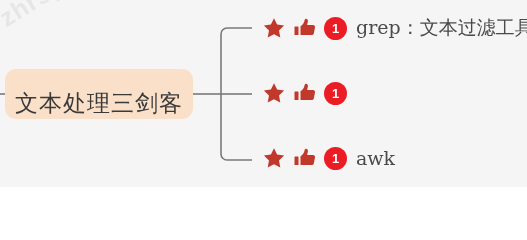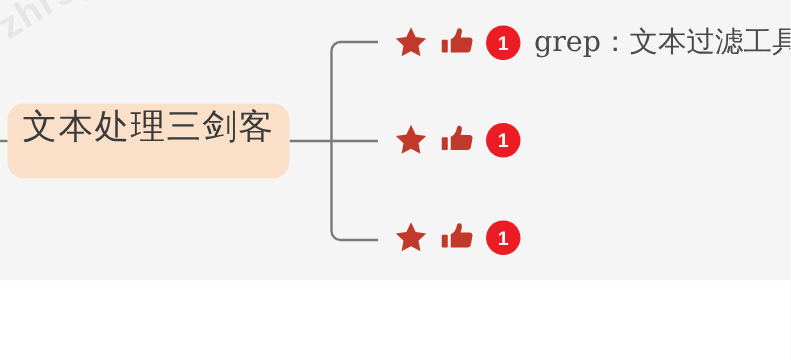--- a/index.html
+++ b/index.html
@@ -50,21 +50,21 @@
   .root-node {
     position: absolute;
     left: 5px;
     top: 69px;
     width: 188px;
     height: 50px;
     box-sizing: border-box;
     background: #fbe0c9;
     border-radius: 11px;
     display: flex;
-    align-items: flex-start;
+    align-items: flex-end;
     justify-content: center;
   }
   .root-node-label {
     font-family: "DejaVu Serif", "Liberation Serif", serif;
     font-size: 23px;
     color: #3a3a3a;
     letter-spacing: 1px;
     white-space: nowrap;
   }
 
@@ -173,15 +173,16 @@
         <path fill="#c0392b" d="M12 2.2 L15.1 8.6 L22.1 9.6 L17.0 14.5 L18.3 21.5 L12 18.2 L5.7 21.5 L7.0 14.5 L1.9 9.6 L8.9 8.6 Z"></path>
       </svg>
     </span>
     <span class="icon thumb-icon">
       <svg viewBox="0 0 24 24" width="24" height="24" xmlns="http://www.w3.org/2000/svg">
         <rect x="1.5" y="10.5" width="4" height="8.5" rx="0.6" fill="#c0392b"></rect>
         <path fill="#c0392b" d="M7.5 19 L7.5 10.2 C9.6 9.2 11.2 7.0 11.5 4.6 C11.7 3.3 12.6 2.6 13.6 2.9 C14.6 3.2 15.2 4.3 14.9 5.6 L14.1 9.0 L20.1 9.0 C21.3 9.0 22.2 10.0 22.0 11.2 L20.9 17.2 C20.7 18.3 19.8 19 18.7 19 Z"></path>
       </svg>
     </span>
     <span class="count-badge">1</span>
+    <span class="leaf-label">awk</span>
   </div>
 
 </div>
 
 </body></html>

